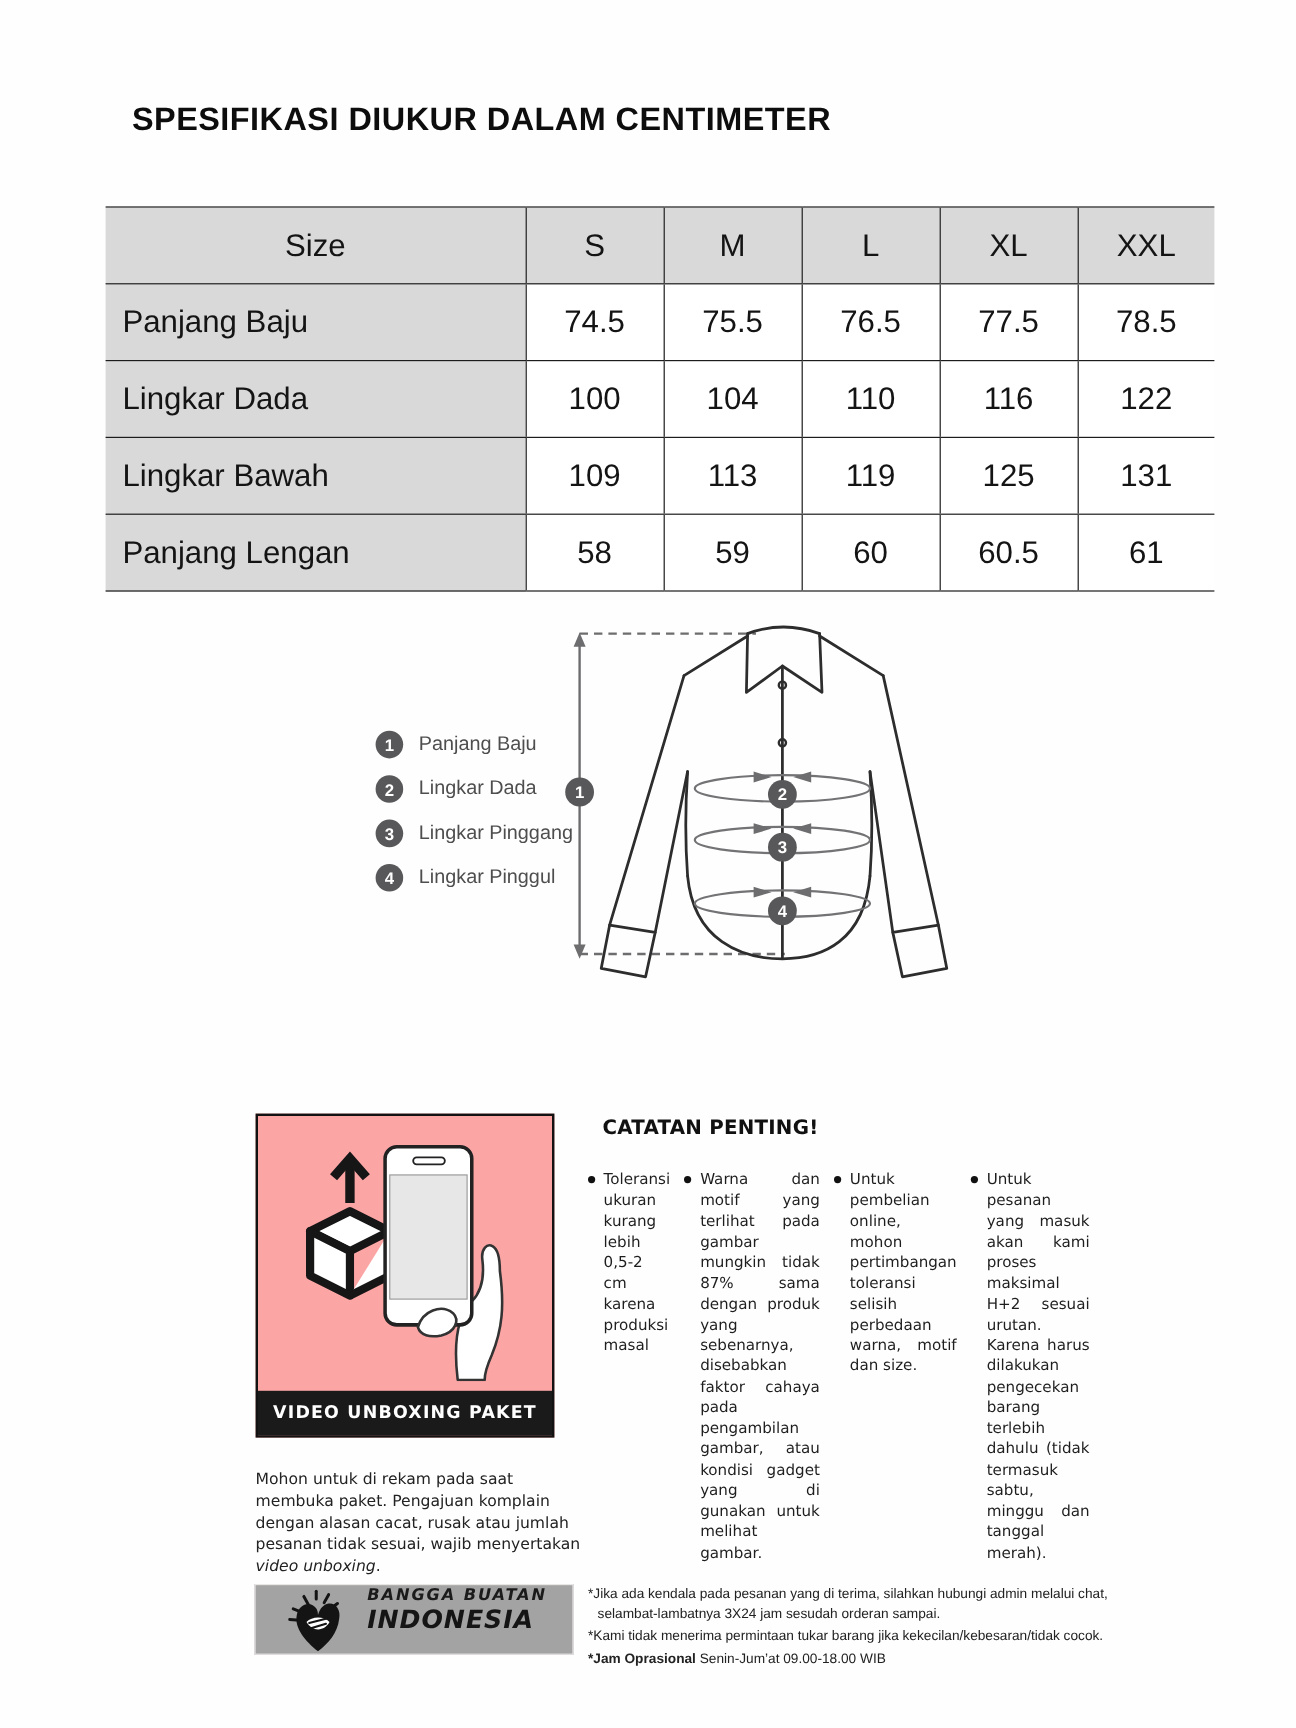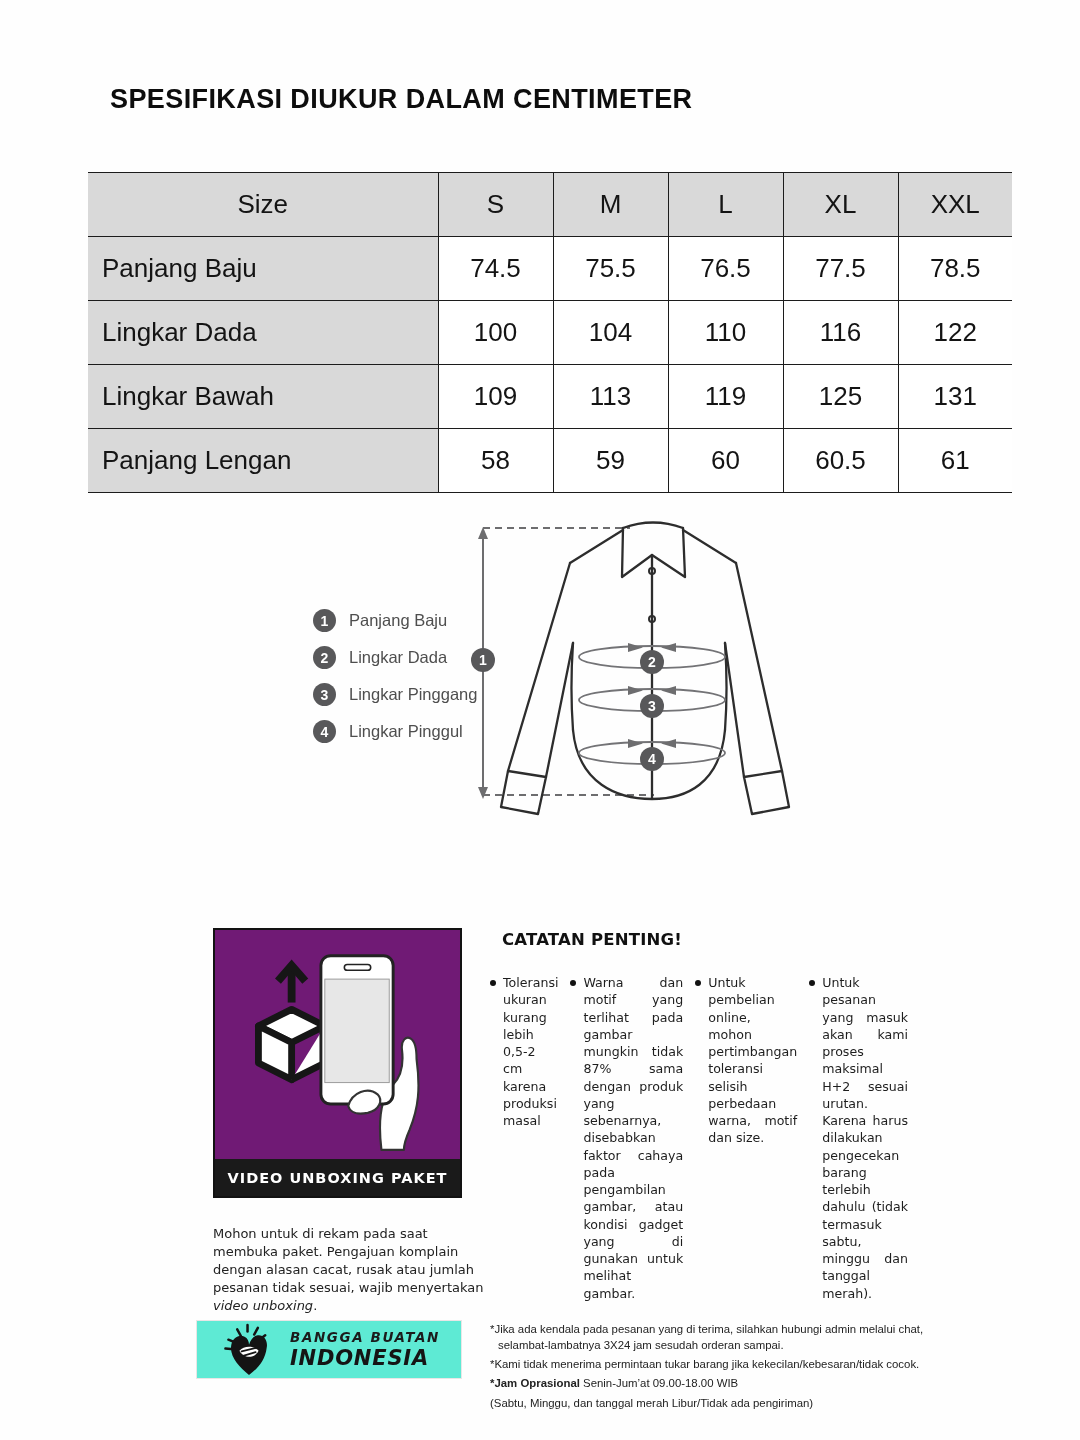--- a/index.html
+++ b/index.html
@@ -25,42 +25,42 @@
   
   .legend{position:absolute;left:313px;top:609px;display:flex;flex-direction:column;gap:14px;}
   .legend-item{display:flex;align-items:center;gap:13px;}
   .legend-num{width:23px;height:23px;border-radius:50%;background:#58585a;color:#fff;
               font-size:14px;font-weight:bold;display:flex;align-items:center;justify-content:center;}
   .legend-label{font-size:16.5px;color:#4e4e4e;}
 
   .shirt-svg{position:absolute;left:468px;top:503px;}
 
   
-  .unbox-card{position:absolute;left:213px;top:928px;width:249px;height:270px;background:#701a75;
+  .unbox-card{position:absolute;left:213px;top:928px;width:249px;height:270px;background:#fca5a5;
               border:2px solid #121212;box-sizing:border-box;display:flex;flex-direction:column;}
   .unbox-art{flex:1;display:flex;align-items:center;justify-content:center;overflow:hidden;}
   .unbox-bar{height:37px;background:#1a1a1a;color:#fff;display:flex;align-items:center;
              justify-content:center;font-size:14.5px;font-weight:bold;letter-spacing:1px;
              font-family:"DejaVu Sans",sans-serif;}
   .unbox-note{position:absolute;left:213px;top:1212px;width:278px;font-family:"DejaVu Sans",sans-serif;
               font-size:13px;line-height:1.38;color:#222;}
 
   
   .notes{position:absolute;left:490px;top:930px;width:418px;font-family:"DejaVu Sans",sans-serif;color:#1e1e1e;}
   .notes-heading{margin:0 0 0 12px;font-size:16.5px;font-weight:bold;letter-spacing:.2px;color:#111;}
   .bullets{margin-top:25px;display:flex;flex-direction:row;gap:12px;}
   .bullet{position:relative;padding-left:13px;font-size:12.6px;line-height:1.37;text-align:justify;}
   .bullet::before{content:"";position:absolute;left:0;top:6px;width:6px;height:6px;border-radius:50%;background:#111;}
   .footnotes{margin-top:19px;width:434px;font-family:"Liberation Sans",sans-serif;
              font-size:11.4px;line-height:1.42;color:#222;}
   .footnote{margin:0 0 3px 0;padding-left:8px;text-indent:-8px;}
 
   
-  .logo-card{position:absolute;left:196px;top:1320px;width:266px;height:59px;background:#5eead4;
-             border:1px solid #e9e6e6;box-sizing:border-box;display:flex;align-items:center;
+  .logo-card{position:absolute;left:212px;top:1320px;width:266px;height:59px;background:#a3a3a3;
+             border:1px solid #e9e6e6;box-sizing:border-box;display:flex;align-items:flex-start;
              gap:13px;padding-left:24px;}
   .logo-text{font-family:"DejaVu Sans",sans-serif;font-style:italic;color:#1b1b1b;}
   .logo-line1{font-size:13.5px;font-weight:600;letter-spacing:1.6px;}
   .logo-line2{font-size:21px;font-weight:800;letter-spacing:.8px;margin-top:1px;color:#151515;}
 </style>
 </head>
 <body>
 
 <div class="page">
 
@@ -238,21 +238,20 @@
     <div class="bullets">
         <div class="bullet">Toleransi ukuran kurang lebih 0,5-2 cm karena produksi masal</div>
         <div class="bullet">Warna dan motif yang terlihat pada gambar mungkin tidak 87% sama dengan produk yang sebenarnya, disebabkan faktor cahaya pada pengambilan gambar, atau kondisi gadget yang di gunakan untuk melihat gambar.</div>
         <div class="bullet">Untuk pembelian online, mohon pertimbangan toleransi selisih perbedaan warna, motif dan size.</div>
         <div class="bullet">Untuk pesanan yang masuk akan kami proses maksimal H+2 sesuai urutan. Karena harus dilakukan pengecekan barang terlebih dahulu (tidak termasuk sabtu, minggu dan tanggal merah).</div>
       </div>
     <div class="footnotes">
         <p class="footnote">*Jika ada kendala pada pesanan yang di terima, silahkan hubungi admin melalui chat, selambat-lambatnya 3X24 jam sesudah orderan sampai.</p>
         <p class="footnote">*Kami tidak menerima permintaan tukar barang jika kekecilan/kebesaran/tidak cocok.</p>
         <p class="footnote"><b>*Jam Oprasional</b> Senin-Jum’at 09.00-18.00 WIB</p>
-        <p class="footnote">(Sabtu, Minggu, dan tanggal merah Libur/Tidak ada pengiriman)</p>
       </div>
   </div>
 
   <div class="logo-card">
     <svg width="56" height="60" viewBox="0 0 76 80">
       <g stroke="#141414" stroke-width="3.4" stroke-linecap="round">
         <path d="M10,26 L20,30"></path>
           <path d="M6,38 L17,39"></path>
           <path d="M22,12 L27,21"></path>
         <path d="M36,6 L36,15"></path>

